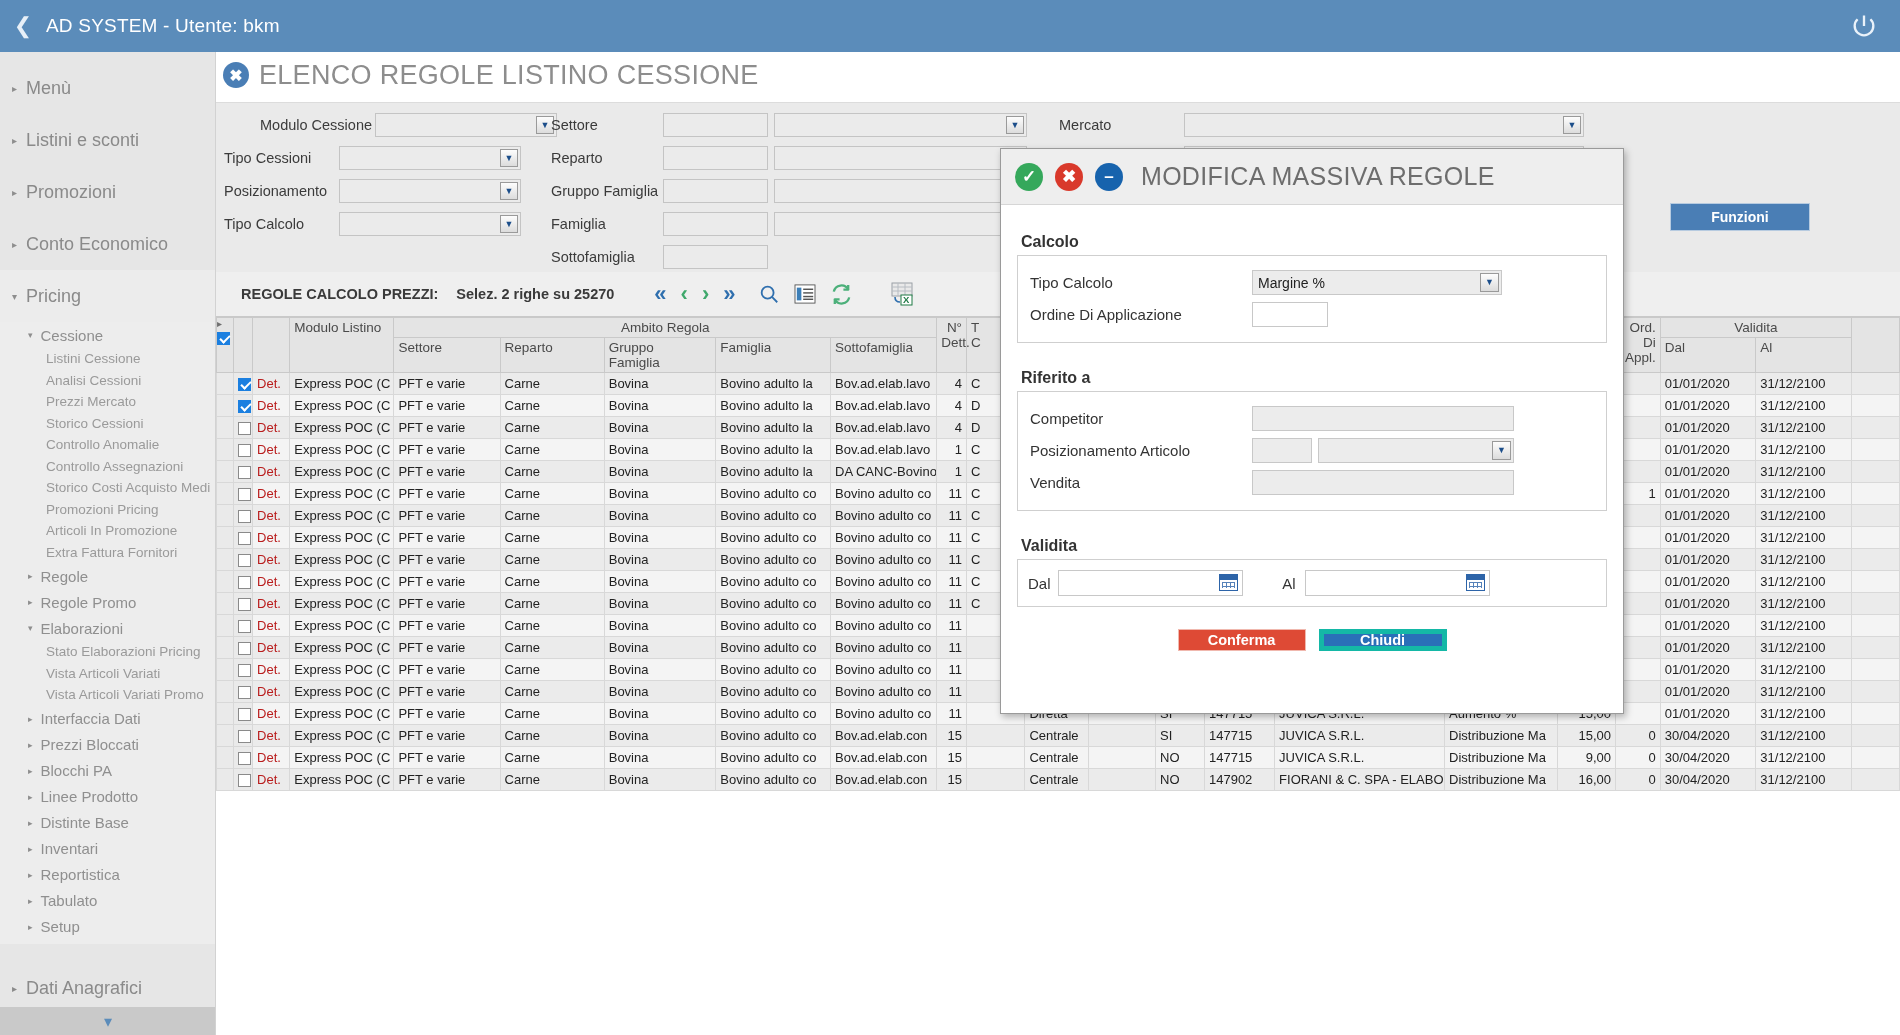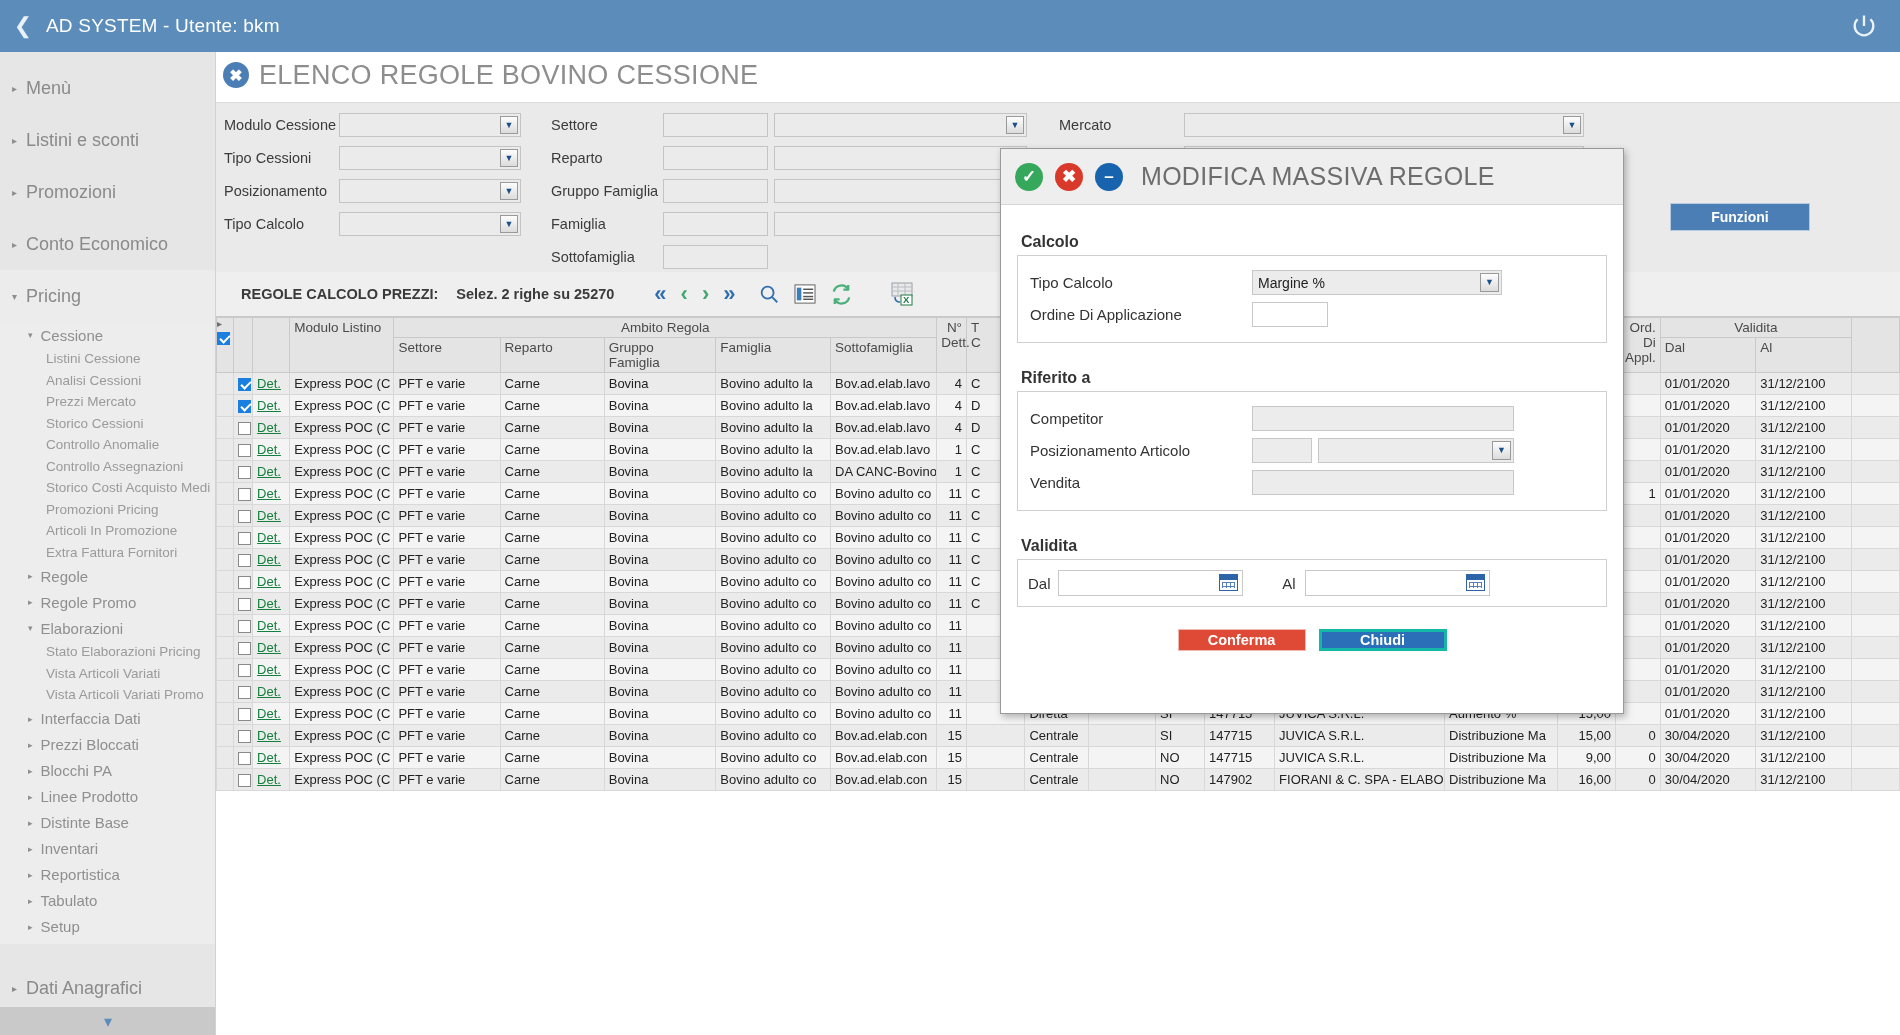--- a/index.html
+++ b/index.html
@@ -128,21 +128,21 @@
   }
   table.grid th.ctr { text-align:center; }
   table.grid th.rgt { text-align:right; }
   table.grid td {
     border:1px solid #d8d8d8; font-size: 13px; color:#222;
     padding: 2px 4px; height: 22px; white-space: nowrap;
     overflow: hidden; background:#ebebeb;
   }
   table.grid tr.alt td { background:#f4f4f4; }
   td.num { text-align: right; }
-  td.det a { color:#15803d; text-decoration: underline; cursor:pointer; font-size:13px;}
+  td.det a { color:#b91c1c; cursor:pointer; font-size:13px;}
   .cb {
     width: 13px; height: 13px; border:1px solid #8a8a8a; background:#fff;
     display:inline-block; vertical-align:middle; cursor:pointer;
   }
   .cb.on { background:#1b7fe0; border-color:#1b7fe0; position:relative; }
   .cb.on::after {
     content:""; position:absolute; left:4px; top:0px; width:4px; height:8px;
     border: solid #fff; border-width: 0 2px 2px 0; transform: rotate(45deg);
   }
 
@@ -200,21 +200,21 @@
       linear-gradient(90deg,#2d64a8 1px, transparent 1px) 0 0/4px 100%;
     opacity:.8;
   }
   .m-btns { display:flex; justify-content:center; gap: 13px; margin-top: 22px; }
   .m-btn {
     width: 128px; height: 22px; display:flex; align-items:center;
     justify-content:center; font-size:14.5px; font-weight:bold; color:#fff;
     cursor:pointer;
   }
   .m-btn.confirm { background:#de4a35; border:1px solid #f0b8ae; }
-  .m-btn.close  { background:#2a6fb8; border:3px solid #14b8a6; }
+  .m-btn.close  { background:#2a6fb8; border:5px solid #14b8a6; }
 
   .arrow-g { color:#3fa86b; font-size: 22px; font-weight:bold; }
   .arrow-b { color:#2f6fae; font-size: 22px; font-weight:bold; }
 </style>
 </head>
 <body>
 
 <div id="app">
 
   <div class="topbar">
@@ -326,27 +326,27 @@
       <span class="caret" style="margin-right:9px;font-size:10px;">▸</span>
       <span>Dati Anagrafici</span>
     </div>
     <div class="s-scrollbtn">▾</div>
   </div>
 
   <div class="main">
 
     <div class="page-head">
       <div class="close-circle">✖</div>
-      <div class="page-title">ELENCO REGOLE BOVINO CESSIONE</div>
+      <div class="page-title">ELENCO REGOLE LISTINO CESSIONE</div>
     </div>
 
     <div class="filter-panel">
 
       <div class="f-row" style="left:8px; top:10px;">
-        <span class="f-label" style="width:115px;">Modulo Cessione</span>
+        <span class="f-label" style="width:115px;margin-left:36px;">Modulo Cessione</span>
         <span class="sel" style="width:182px;">
           <span class="arrow">▼</span>
         </span>
       </div>
       <div class="f-row" style="left:8px; top:43px;">
         <span class="f-label" style="width:115px;">Tipo Cessioni</span>
         <span class="sel" style="width:182px;">
           <span class="arrow">▼</span>
         </span>
       </div>

